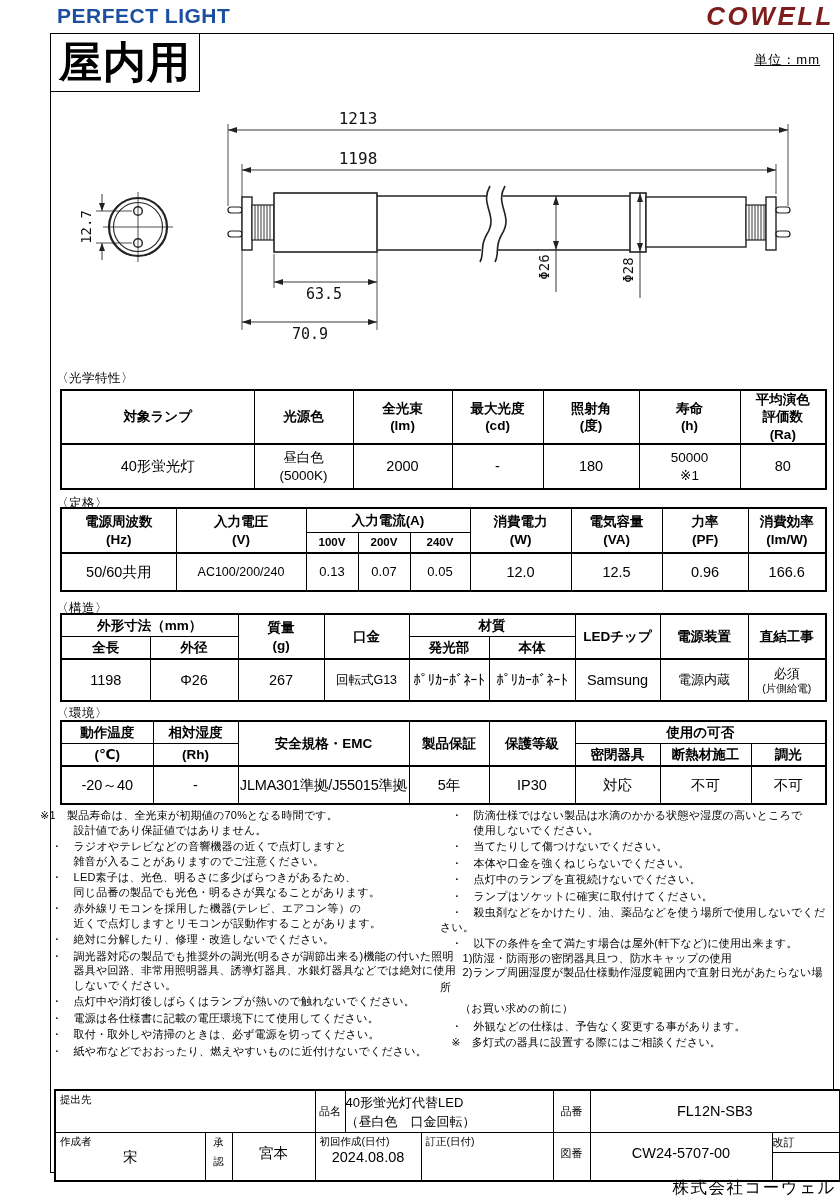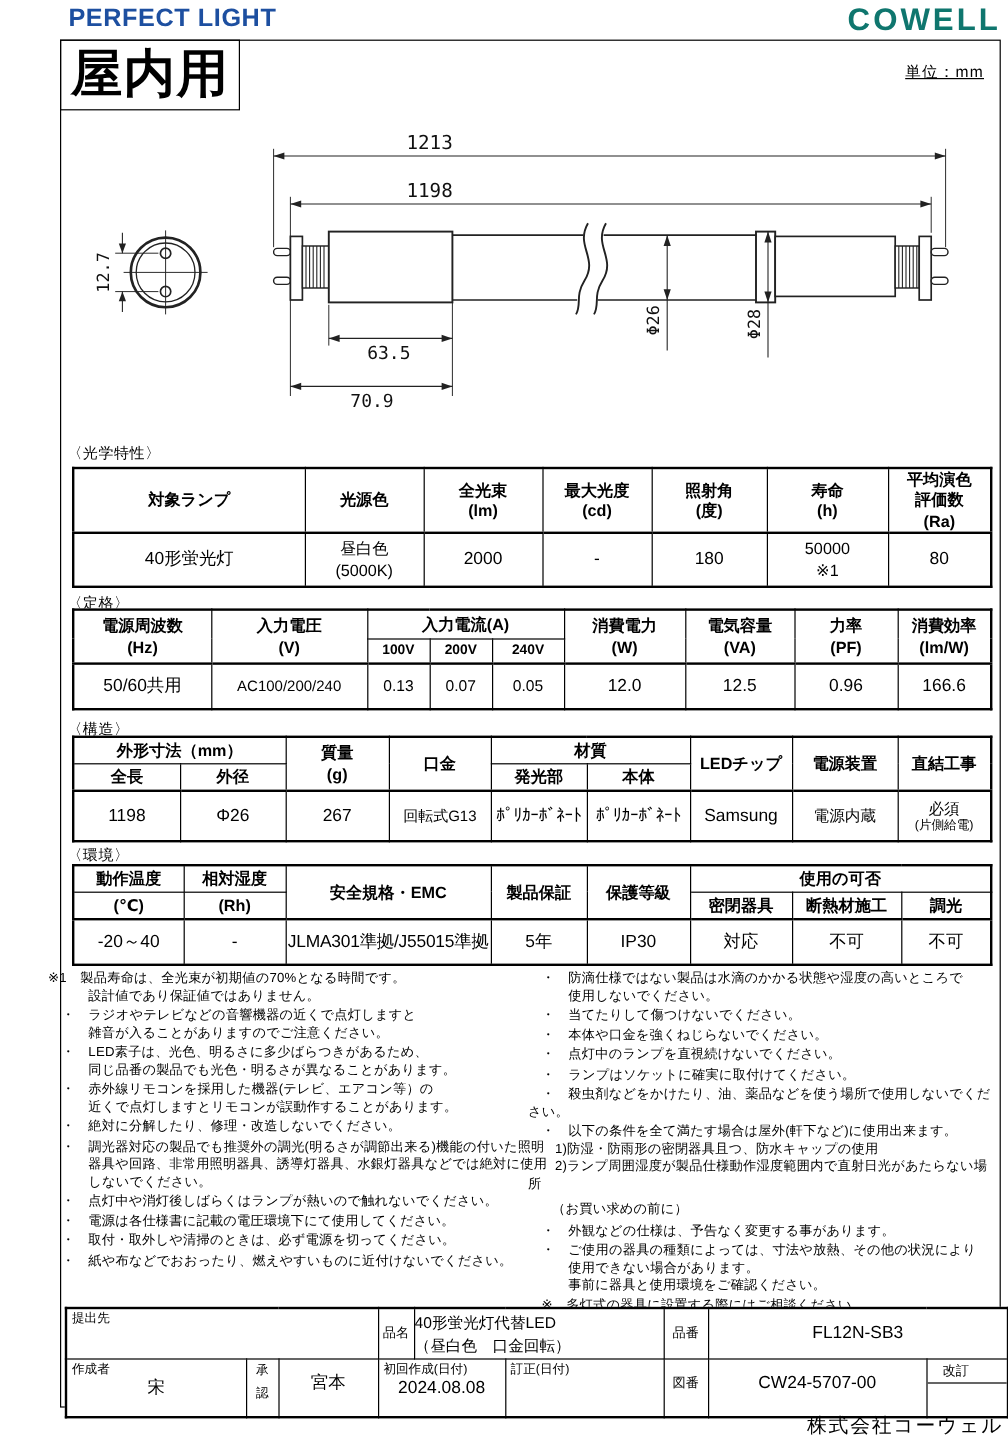--- a/index.html
+++ b/index.html
@@ -2,21 +2,21 @@
 <html><head>
 <meta charset="utf-8">
 <style>
   html,body{margin:0;padding:0;background:#e8e8e8;}
   .page{position:relative;width:840px;height:1200px;background:#ffffff;overflow:hidden;
         font-family:"Liberation Sans","DejaVu Sans",sans-serif;color:#000;}
   
   .brand-left{position:absolute;left:57px;top:4px;font-size:21px;font-weight:800;
               color:#1d4fa0;letter-spacing:0.5px;}
   .brand-right{position:absolute;right:6px;top:1px;font-size:26px;font-weight:800;
-               color:#0f766e;letter-spacing:2.5px;}
+               color:#7f1d1d;letter-spacing:2.5px;font-style:italic;}
   
   .frame{position:absolute;left:50px;top:33px;width:784px;height:1140px;border:1.5px solid #000;box-sizing:border-box;}
   .badge{position:absolute;left:50px;top:33px;width:150px;height:59px;border:1.5px solid #000;
          box-sizing:border-box;font-size:43px;font-weight:600;line-height:56px;text-align:center;letter-spacing:1px;}
   .unit-note{position:absolute;right:20px;top:51px;font-size:13px;letter-spacing:1px;text-decoration:underline;}
   
   .drawing{position:absolute;left:50px;top:95px;}
   .drawing text{font-family:"DejaVu Sans Mono","Liberation Mono",monospace;fill:#111;}
   
   .sec-label{position:absolute;left:56px;font-size:12.5px;letter-spacing:0.5px;}
@@ -36,21 +36,21 @@
   
   .ftbl{position:absolute;left:54px;top:1089px;width:785px;border-collapse:collapse;table-layout:fixed;border:2px solid #000;background:#fff;}
   .ftbl td{border:1.5px solid #000;padding:0;vertical-align:top;font-size:11px;overflow:hidden;}
   .ftbl .lbl{text-align:left;font-size:10.5px;line-height:13px;padding:2px 0 0 4px;}
   .ftbl .val{text-align:center;font-size:14.5px;line-height:17px;margin-top:1px;}
   .ftbl .cval{text-align:center;font-size:14.5px;line-height:40px;}
   .ftbl .clabel{text-align:center;font-size:11px;line-height:40px;}
   .ftbl .clabel2{text-align:center;font-size:11px;line-height:41px;}
   .ftbl .pname{font-size:13px;line-height:19px;padding-top:2px;white-space:pre-line;}
   .ftbl .approve div{text-align:center;font-size:10.5px;line-height:19px;}
-  .rev-top{height:20px;border-bottom:1.5px solid #000;font-size:11px;padding:2px 0 0 13px;box-sizing:border-box;text-align:left;}
+  .rev-top{height:20px;border-bottom:1.5px solid #000;font-size:11px;padding:2px 0 0 0;box-sizing:border-box;text-align:left;}
   .company{position:absolute;right:4px;top:1177px;font-size:16.5px;letter-spacing:1.5px;}
 </style>
 </head>
 <body>
 
 <div class="page">
 
   <div class="brand-left">PERFECT LIGHT</div>
   <div class="brand-right">COWELL</div>
 
@@ -352,23 +352,20 @@
     <div class="item">　・　当てたりして傷つけないでください。</div>
     <div class="item">　・　本体や口金を強くねじらないでください。</div>
     <div class="item">　・　点灯中のランプを直視続けないでください。</div>
     <div class="item">　・　ランプはソケットに確実に取付けてください。</div>
     <div class="item">　・　殺虫剤などをかけたり、油、薬品などを使う場所で使用しないでください。</div>
     <div class="item">　・　以下の条件を全て満たす場合は屋外(軒下など)に使用出来ます。
 　　1)防湿・防雨形の密閉器具且つ、防水キャップの使用
 　　2)ランプ周囲湿度が製品仕様動作湿度範囲内で直射日光があたらない場所</div>
     <div class="ttl2">（お買い求めの前に）</div>
     <div class="item">　・　外観などの仕様は、予告なく変更する事があります。</div>
-    <div class="item">　・　ご使用の器具の種類によっては、寸法や放熱、その他の状況により
-　　　使用できない場合があります。
-　　　事前に器具と使用環境をご確認ください。</div>
     <div class="item">　※　多灯式の器具に設置する際にはご相談ください。</div>
   </div>
 
   <table class="ftbl">
     <colgroup>
         <col style="width:150px">
         <col style="width:27px">
         <col style="width:83px">
         <col style="width:30px">
         <col style="width:76px">

